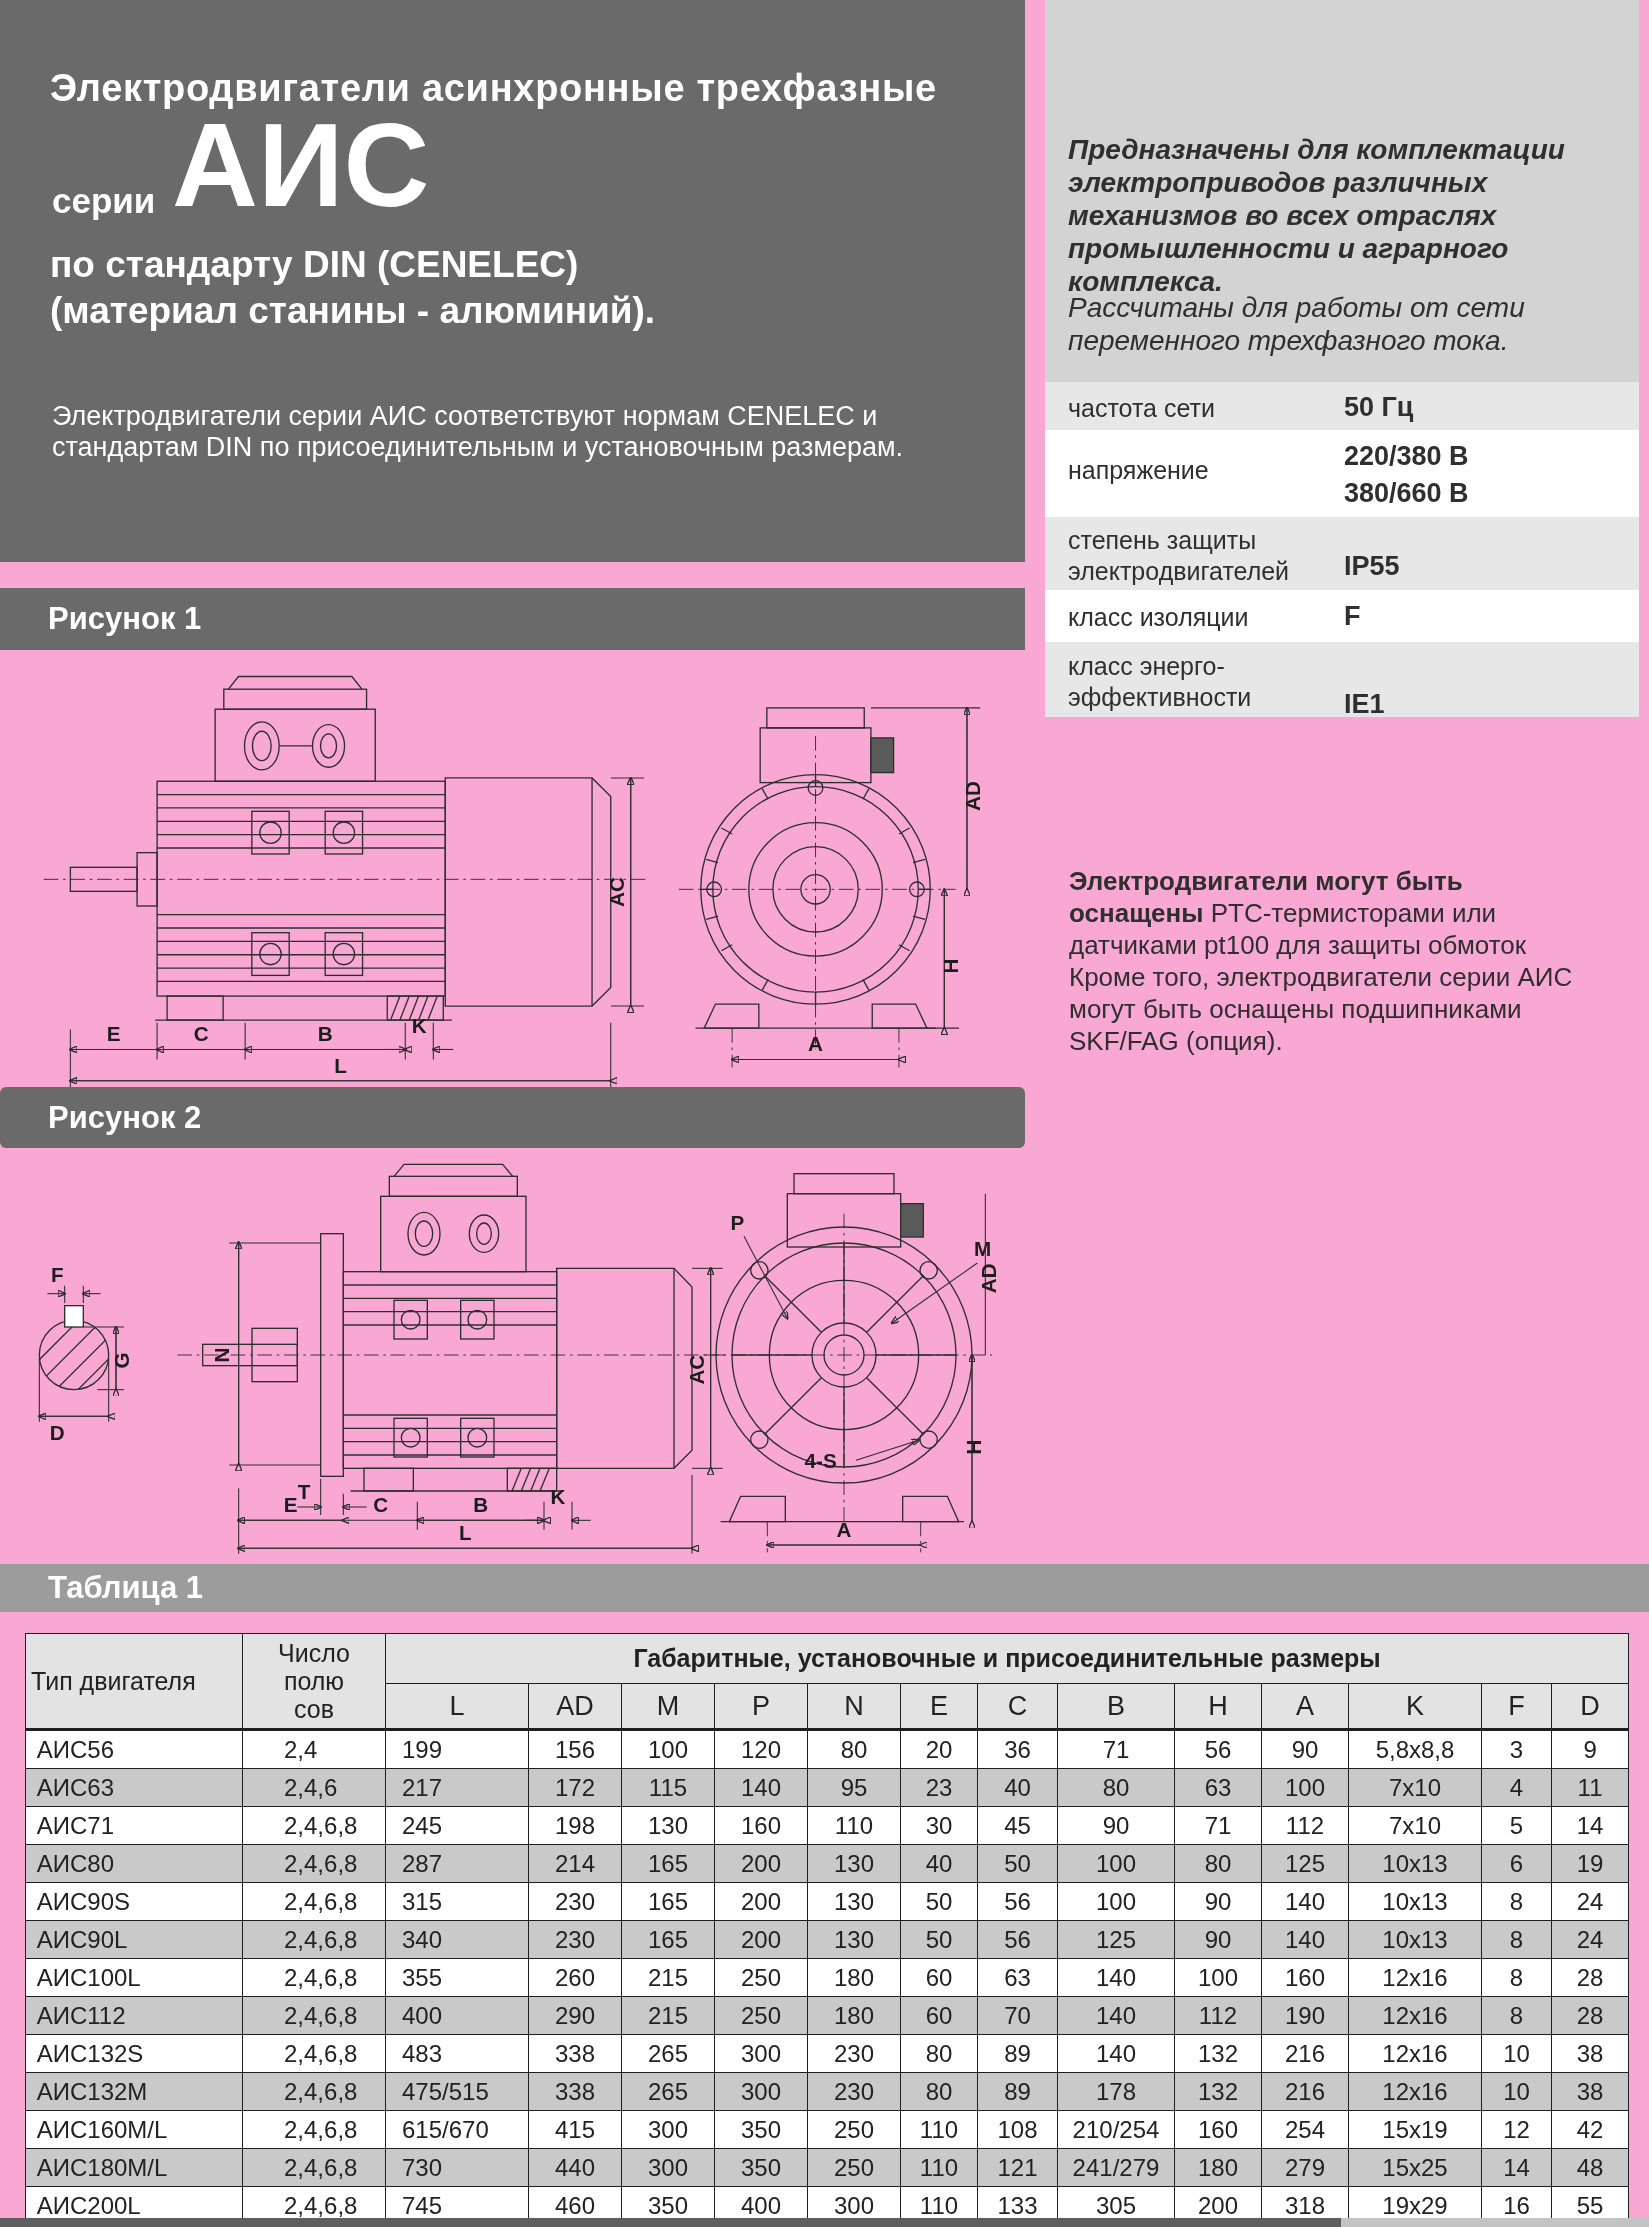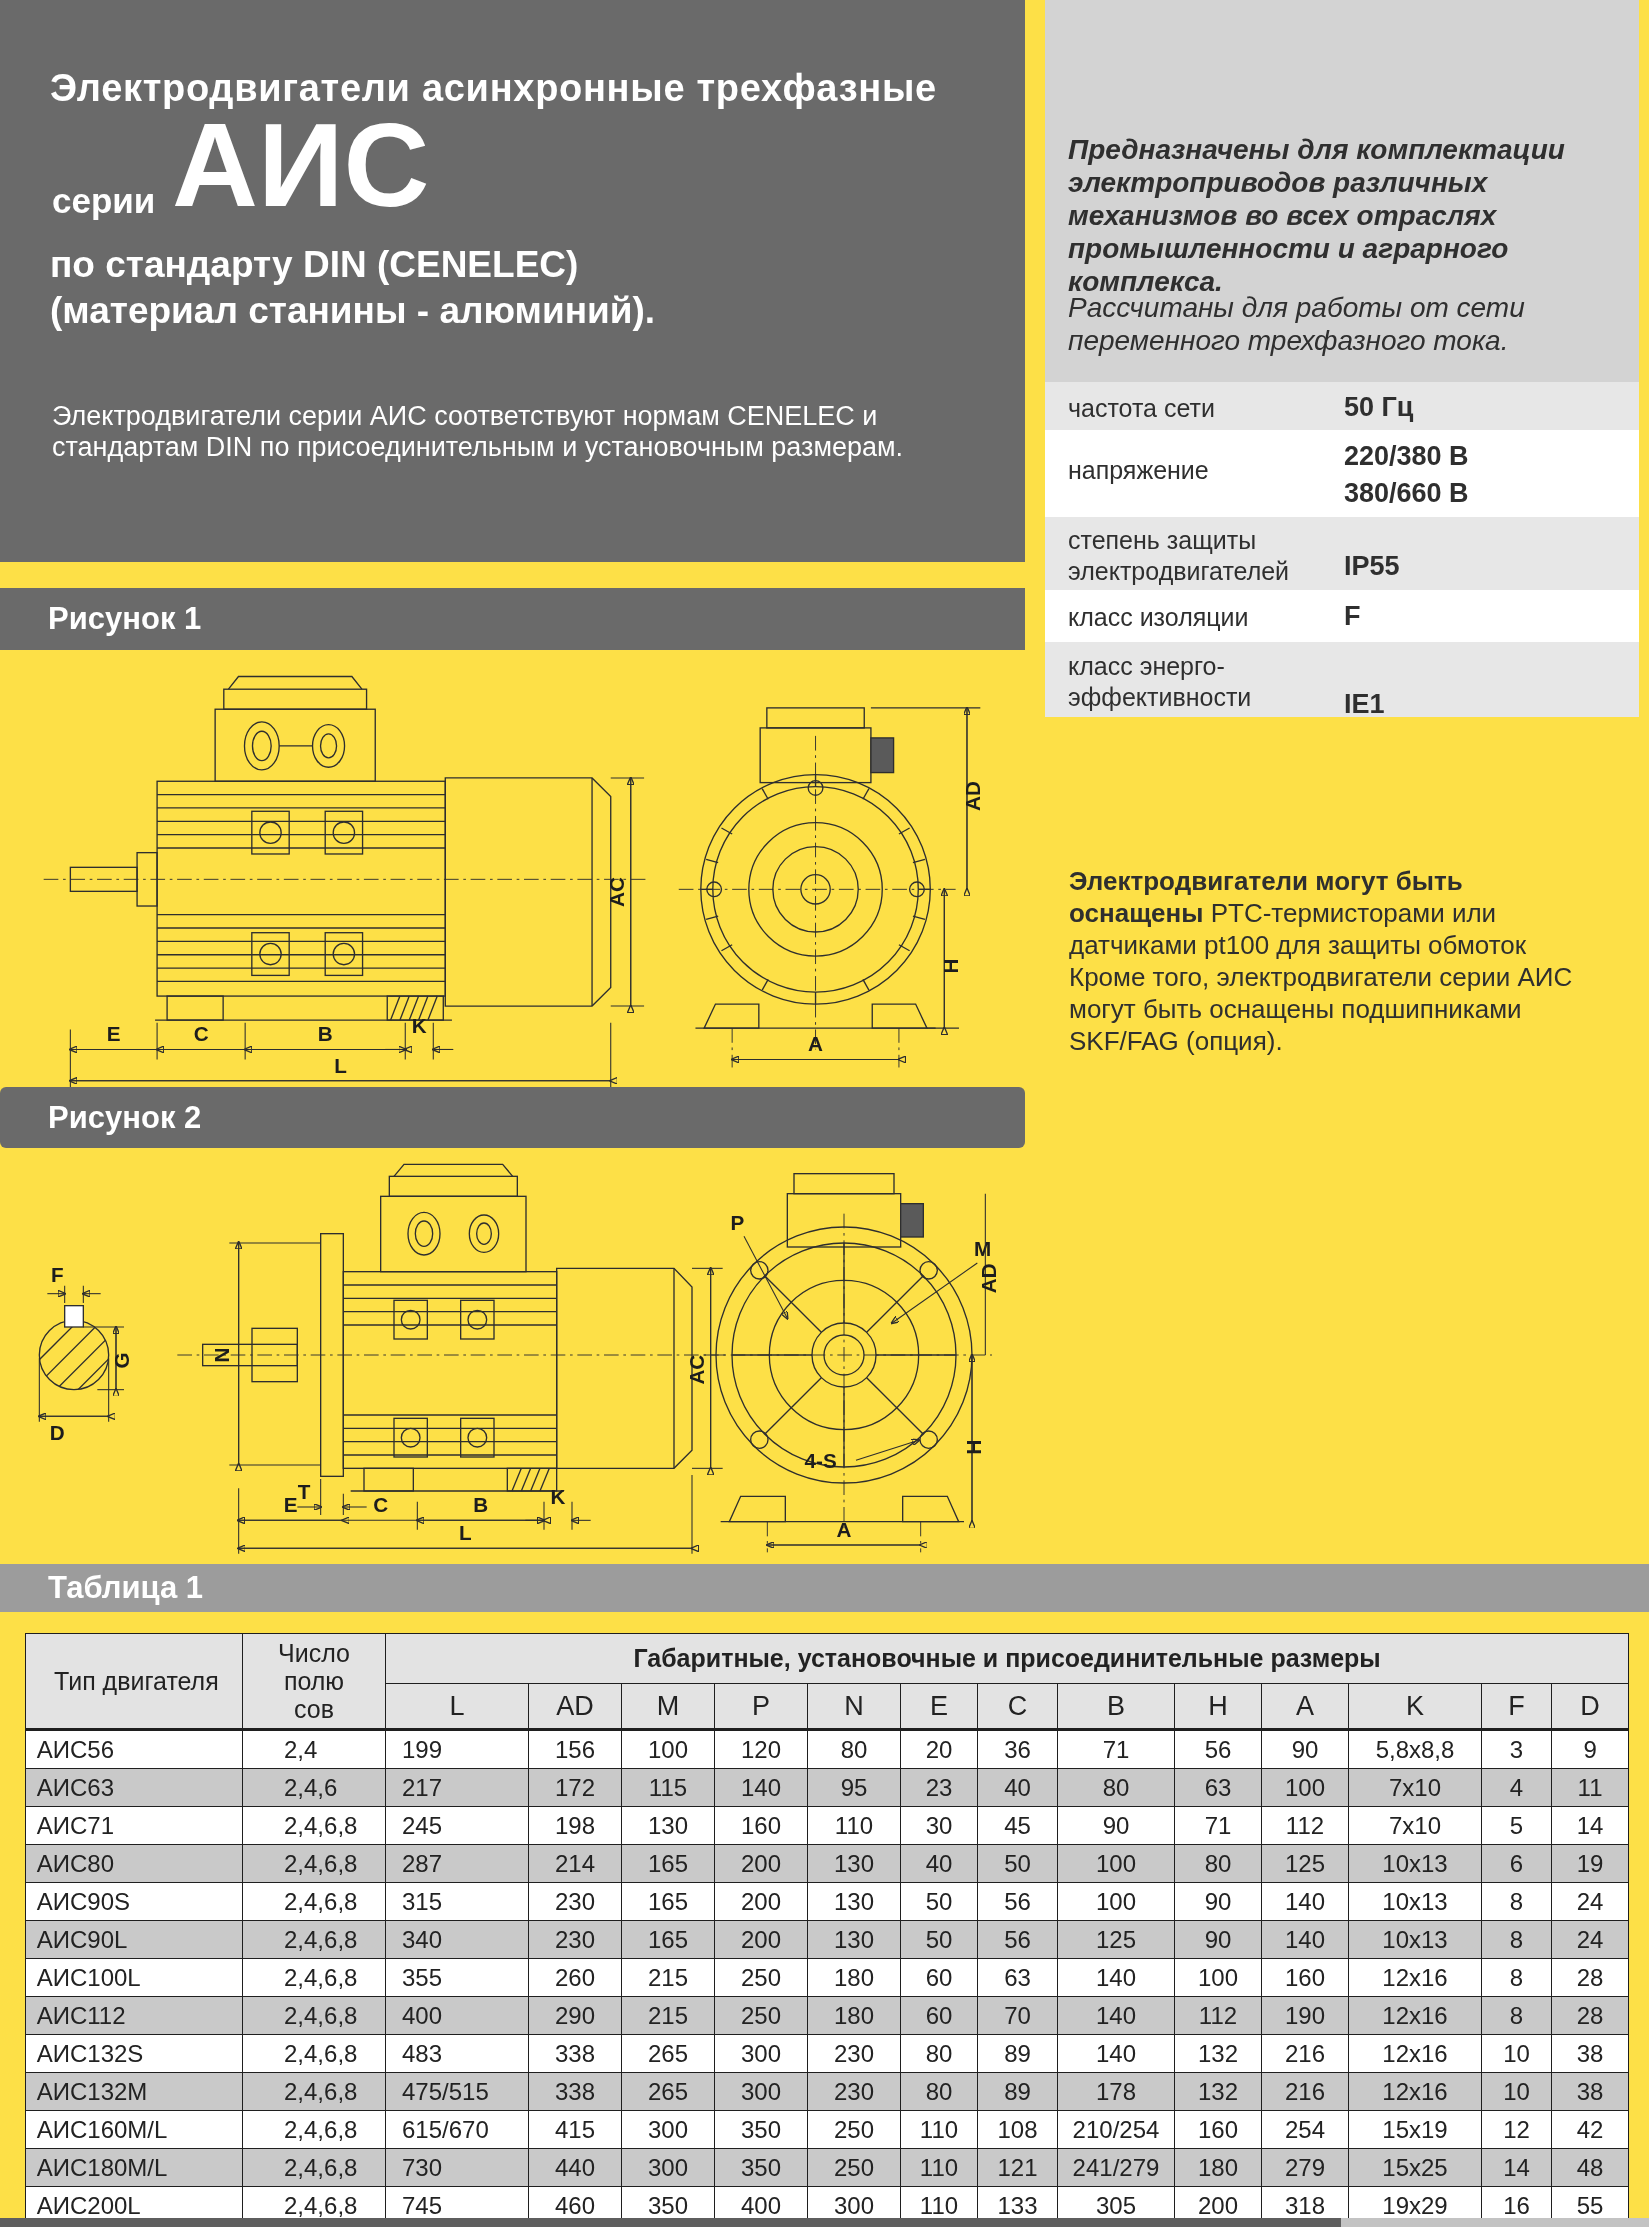--- a/index.html
+++ b/index.html
@@ -1,16 +1,16 @@
 <!DOCTYPE html>
 <html style="font-size:10.7px"><head>
 <meta charset="utf-8">
 <style>
   html,body{margin:0;padding:0;background:#ffffff;}
-  .page{position:relative;width:1649px;height:2227px;background:#fde047;overflow:hidden;
+  .page{position:relative;width:1649px;height:2227px;background:#f9a8d4;overflow:hidden;
         font-family:"Liberation Sans",sans-serif;color:#2b2b2b;}
   .abs{position:absolute;}
 
   
   .corner-mark{left:0;top:0;width:61px;height:10.7px;background:#7c1f1f;}
 
   
   .hdr-block{left:0;top:0;width:1025px;height:562px;background:#6a6a6a;color:#ffffff;}
   .hdr-title{left:50px;top:67px;font-size:38px;font-weight:bold;letter-spacing:0.7px;}
   .series-prefix{left:52px;top:181px;font-size:35px;font-weight:bold;}
@@ -62,21 +62,21 @@
   .draw .dk{fill:#5a5a5a;stroke:#2e2e2e;}
   .draw .wh{fill:#ffffff;}
 
   
   table.dims{position:absolute;left:25px;top:1633px;width:1604px;border-collapse:collapse;
       table-layout:fixed;font-size:24px;color:#222;}
   table.dims th,table.dims td{border:1.3px solid #1f1f1f;font-weight:normal;overflow:hidden;white-space:nowrap;}
   table.dims thead th{background:#e3e3e3;}
   table.dims .group-th{font-weight:bold;font-size:25px;height:47px;}
   table.dims .sub th{height:42px;font-size:27px;border-bottom:3.3px solid #1f1f1f;}
-  table.dims .type-th{font-size:25px;text-align:left;padding-left:28px;border-bottom:3.3px solid #1f1f1f;}
+  table.dims .type-th{font-size:25px;text-align:left;padding-left:5px;border-bottom:3.3px solid #1f1f1f;}
   table.dims .poles-th{font-size:25px;border-bottom:3.3px solid #1f1f1f;line-height:28px;}
   table.dims tbody td{height:35px;text-align:center;background:#ffffff;}
   table.dims tbody tr:nth-child(even) td{background:#c9c9c9;}
   table.dims td.t{text-align:left;padding-left:10.7px;}
   table.dims td.p{text-align:left;padding-left:41px;}
   table.dims td.l{text-align:left;padding-left:16px;}
 
   
   .foot-dark{left:0;top:2218px;width:1341px;height:9.3px;background:#5e5e5e;}
   .foot-light{left:1341px;top:2218px;width:308px;height:9.3px;background:#c3c3c3;}

